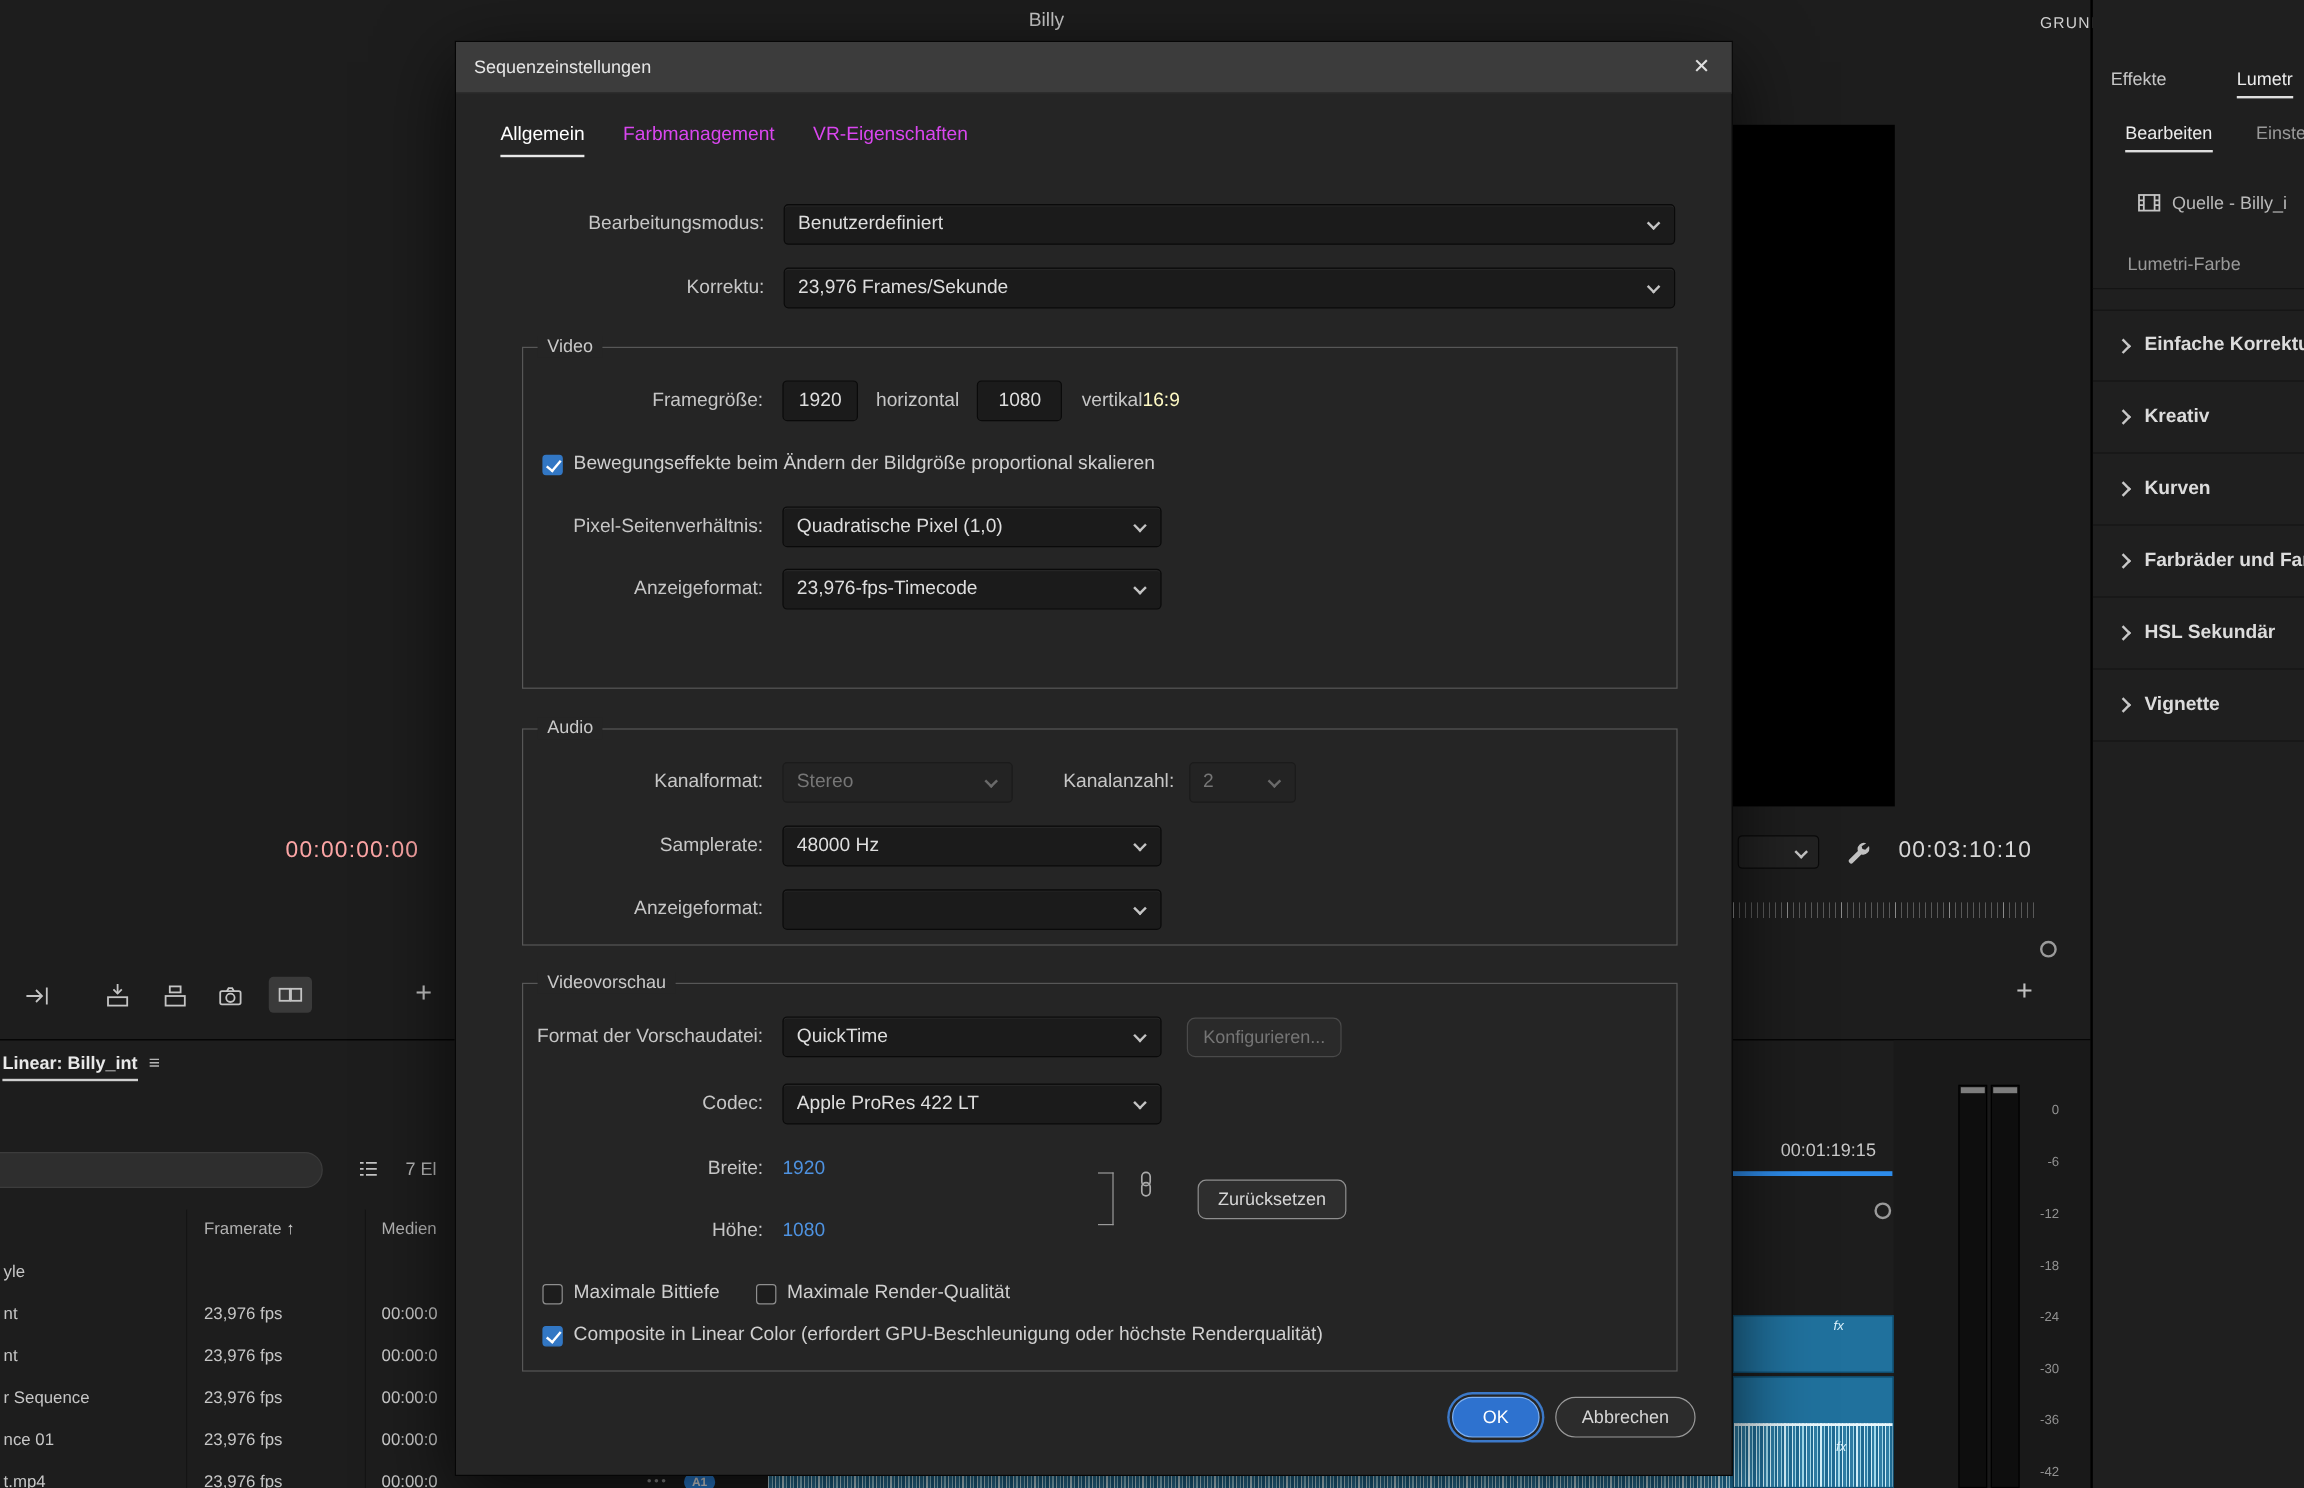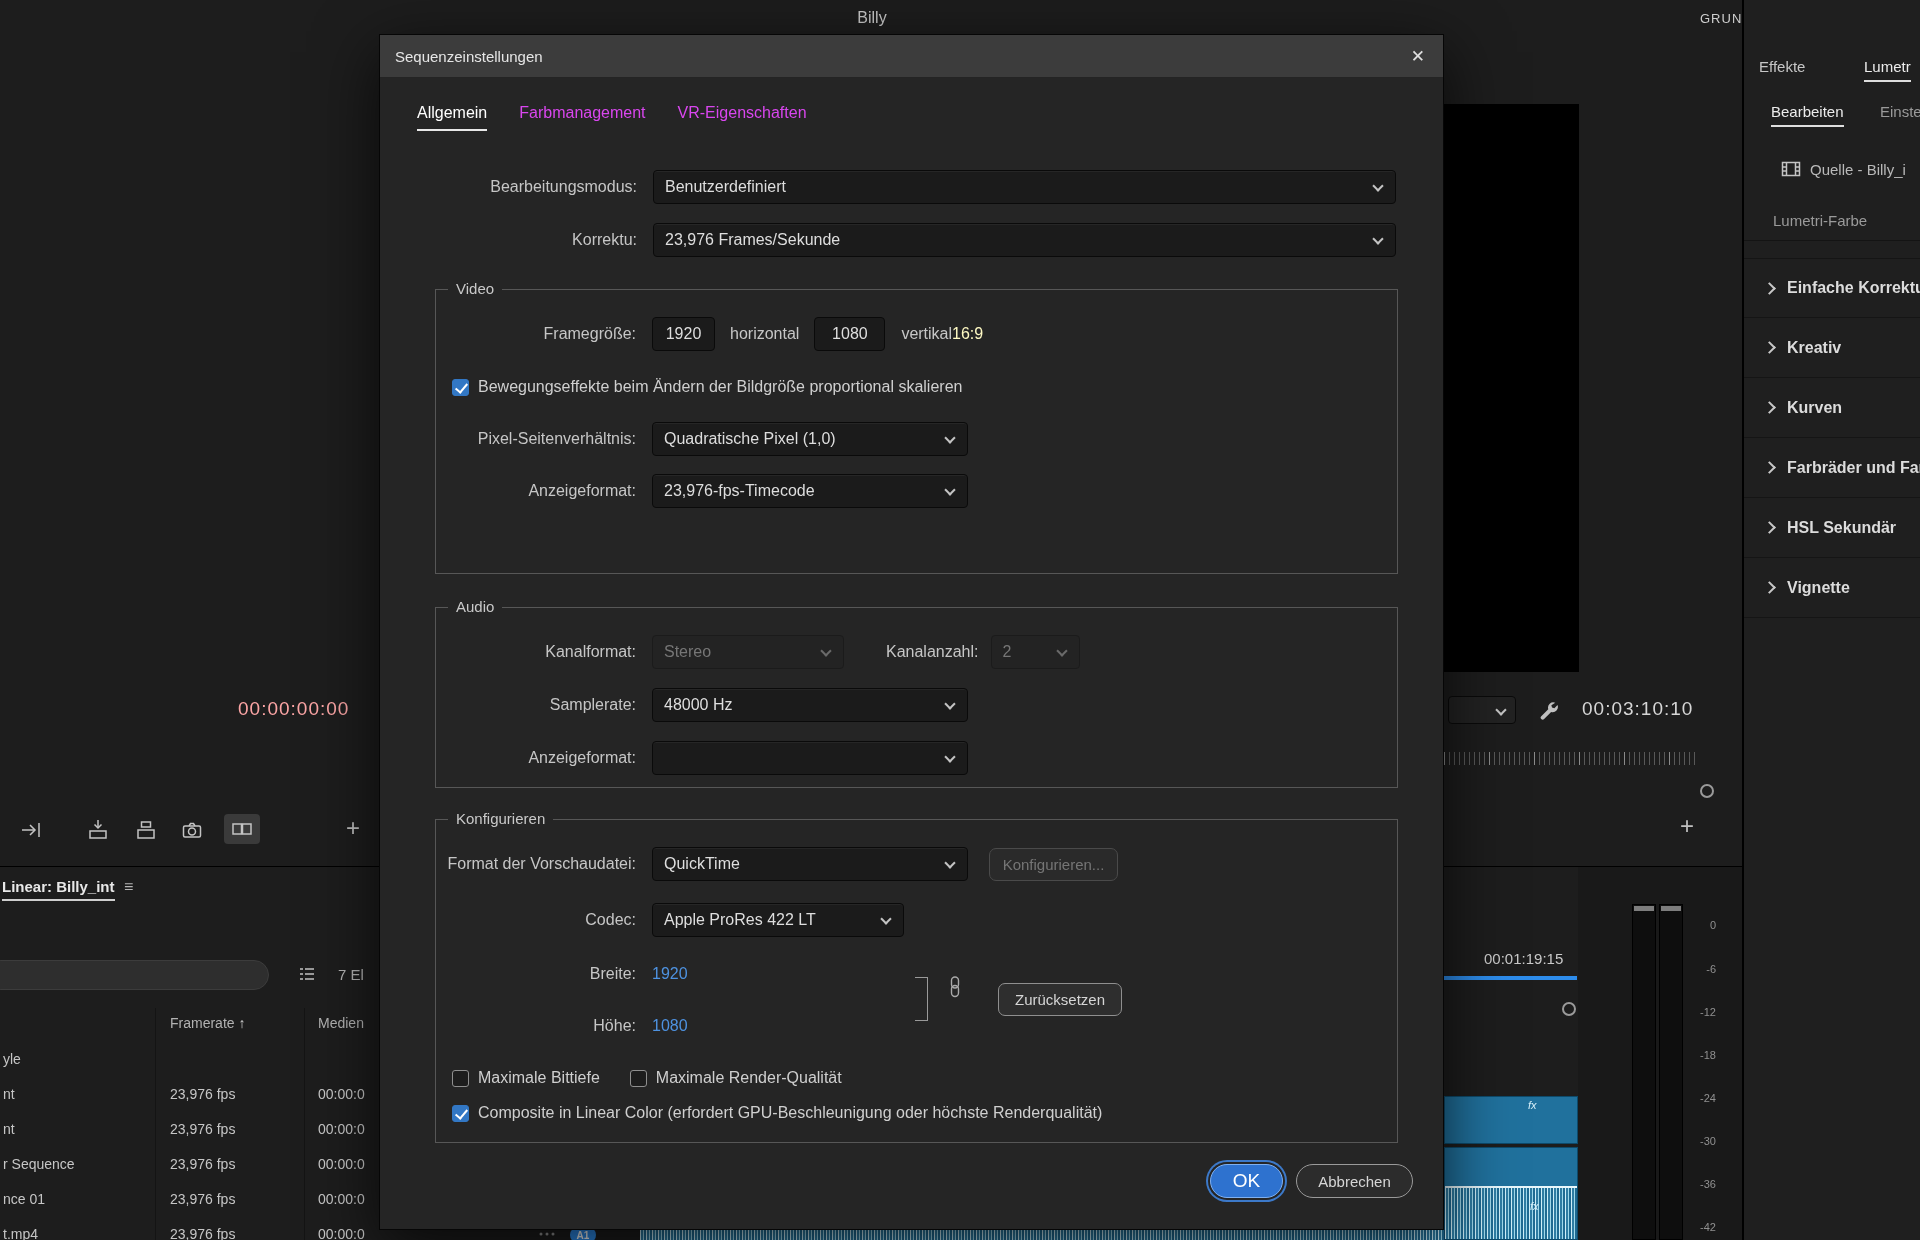--- a/index.html
+++ b/index.html
@@ -85,21 +85,21 @@
   .hot { color:#4e92e0; }
   .btn { border-radius:7px; font-size:15px; display:flex; align-items:center; justify-content:center;
     background:#2e2e2e; border:1px solid #8f8f8f; color:#d6d6d6; font-family:inherit; }
   .btn.disabled { border-color:#4a4a4a; color:#757575; background:#2a2a2a; }
   .btn-konfig { width:129px; height:33px; margin-left:21px; }
   .btn-reset { position:absolute; left:562px; top:163px; width:124px; height:33px; }
   .wh-bracket { position:absolute; left:479px; top:157px; width:13px; height:44px;
     border:1px solid #9a9a9a; border-left:none; }
   .chain { position:absolute; left:511px; top:155px; }
   .dlg-ok { position:absolute; left:830px; top:1129px; width:73px; height:34px; border-radius:17px;
-    background:#2e72cf; border:1px solid #7fb0f0; color:#fff; font-size:19px;
+    background:#2e72cf; border:1px solid #7fb0f0; color:#fff; font-size:15px;
     box-shadow:0 0 0 2px #252525, 0 0 0 4px #3c79c9; display:flex; align-items:center; justify-content:center; }
   .dlg-cancel { position:absolute; left:916px; top:1129px; width:117px; height:34px; border-radius:17px;
     background:#2c2c2c; border:1px solid #9a9a9a; color:#d6d6d6; font-size:15px;
     display:flex; align-items:center; justify-content:center; }
 </style>
 </head>
 <body>
 
 <div id="app">
 
@@ -384,32 +384,32 @@
         <div class="frow" style="margin-top:19px">
           <span class="lbl">Anzeigeformat:</span>
           <div class="dd" style="width:316px">
             <span class="dd-val"></span>
             <span class="chev"></span>
           </div>
         </div>
       </div>
 
       <div class="group" style="height:324px;margin-top:31px">
-        <span class="legend">Konfigurieren</span>
+        <span class="legend">Videovorschau</span>
         <div class="frow" style="margin-top:27px">
           <span class="lbl">Format der Vorschaudatei:</span>
           <div class="dd" style="width:316px">
             <span class="dd-val">QuickTime</span>
             <span class="chev"></span>
           </div>
           <button class="btn btn-konfig disabled">Konfigurieren...</button>
         </div>
         <div class="frow" style="margin-top:22px">
           <span class="lbl">Codec:</span>
-          <div class="dd" style="width:252px">
+          <div class="dd" style="width:316px">
             <span class="dd-val">Apple ProRes 422 LT</span>
             <span class="chev"></span>
           </div>
         </div>
         <div class="frow" style="margin-top:20px">
           <span class="lbl">Breite:</span>
           <span class="hot">1920</span>
         </div>
         <div class="frow" style="margin-top:18px">
           <span class="lbl">Höhe:</span>

